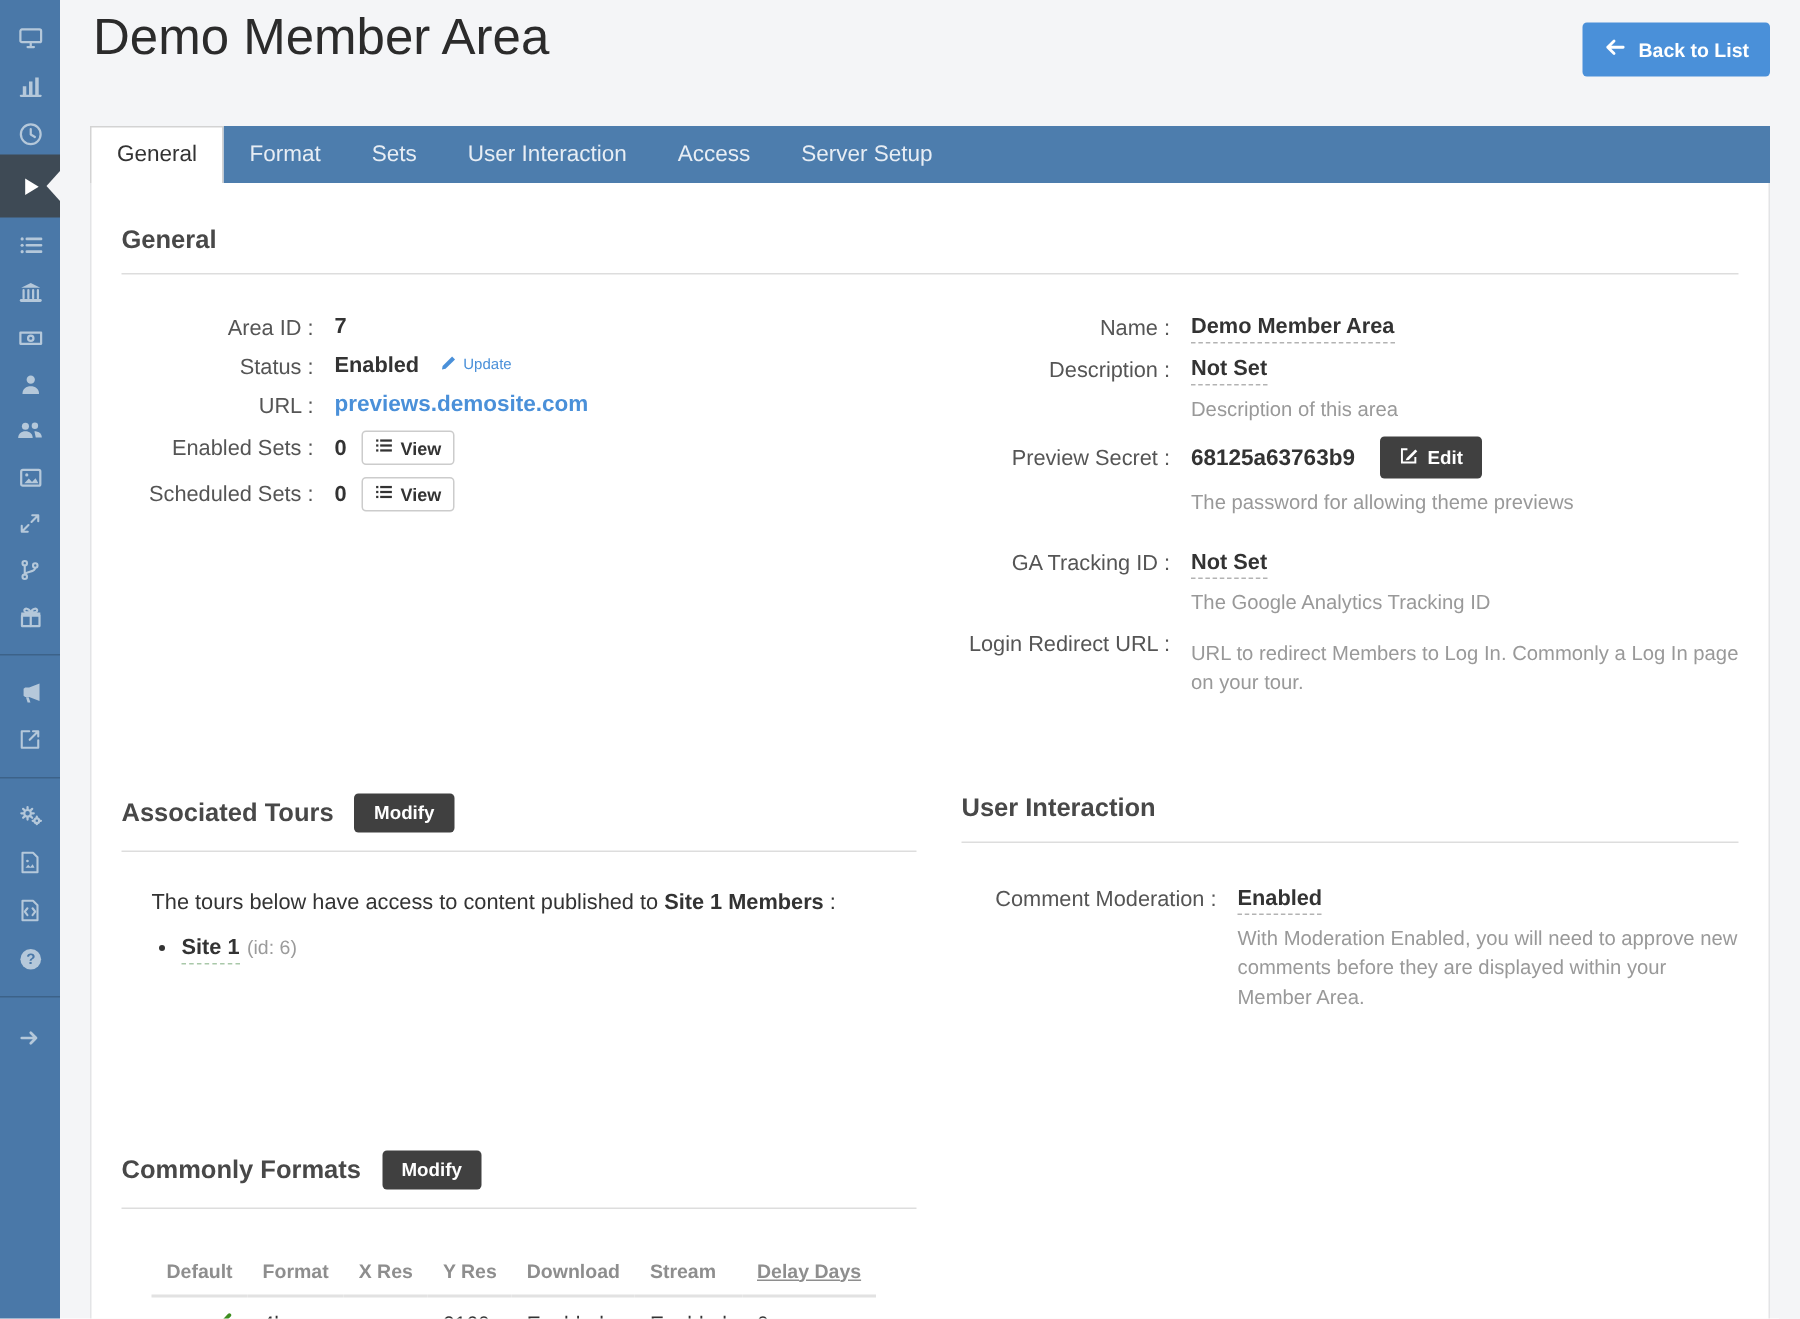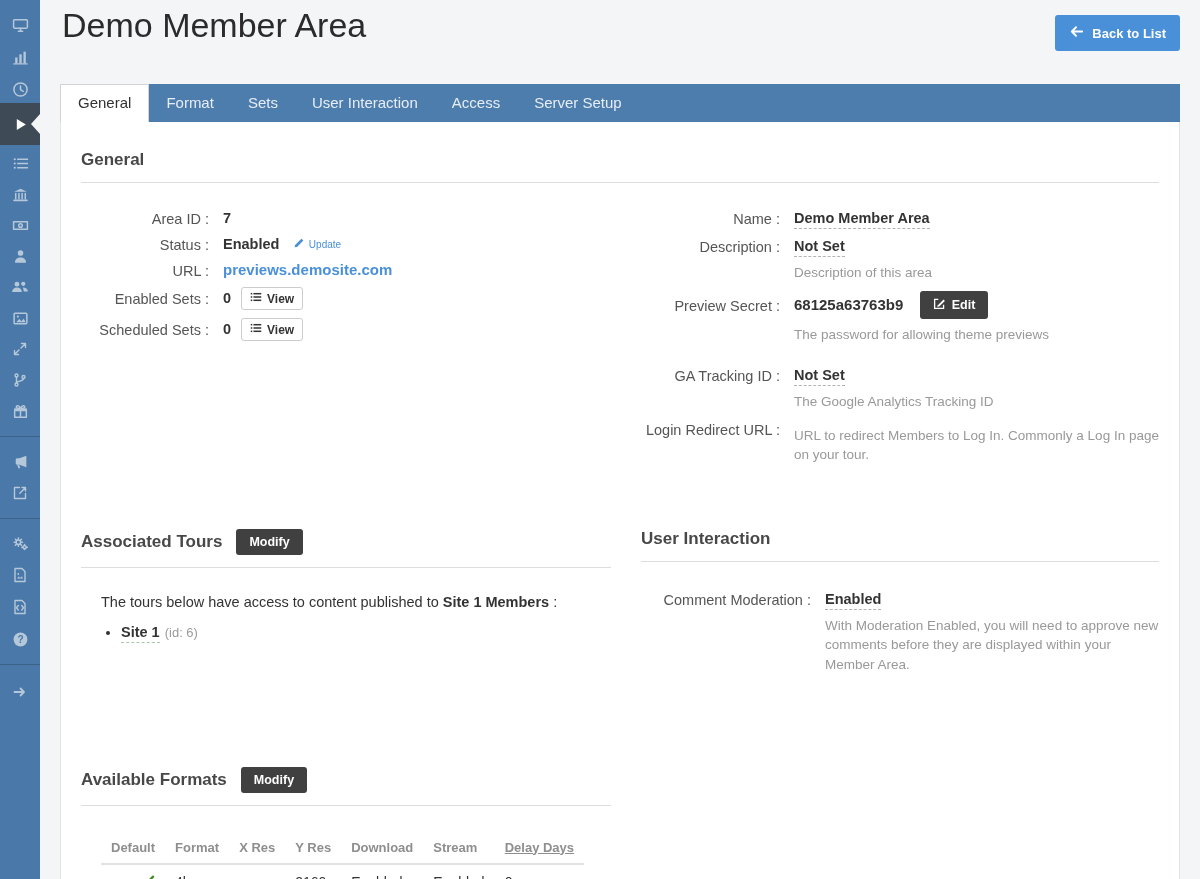--- a/index.html
+++ b/index.html
@@ -370,21 +370,21 @@
           <div class="fbody">
             <span class="val dashed">Enabled</span>
             <div class="help ui-help">With Moderation Enabled, you will need to approve new comments before they are displayed within your Member Area.</div>
           </div>
         </div>
       </div>
     </div>
 
     <div class="sec3">
       <div class="sec-head" style="padding-top:0">
-        <h2>Available Formats</h2>
+        <h2>Commonly Formats</h2>
         <button class="btn-blue">Modify</button>
       </div>
       <div class="rule-wrap">
           <hr class="rule">
         </div>
 
       <table class="formats">
         <thead>
           <tr>
             <th class="c-default">Default</th>

